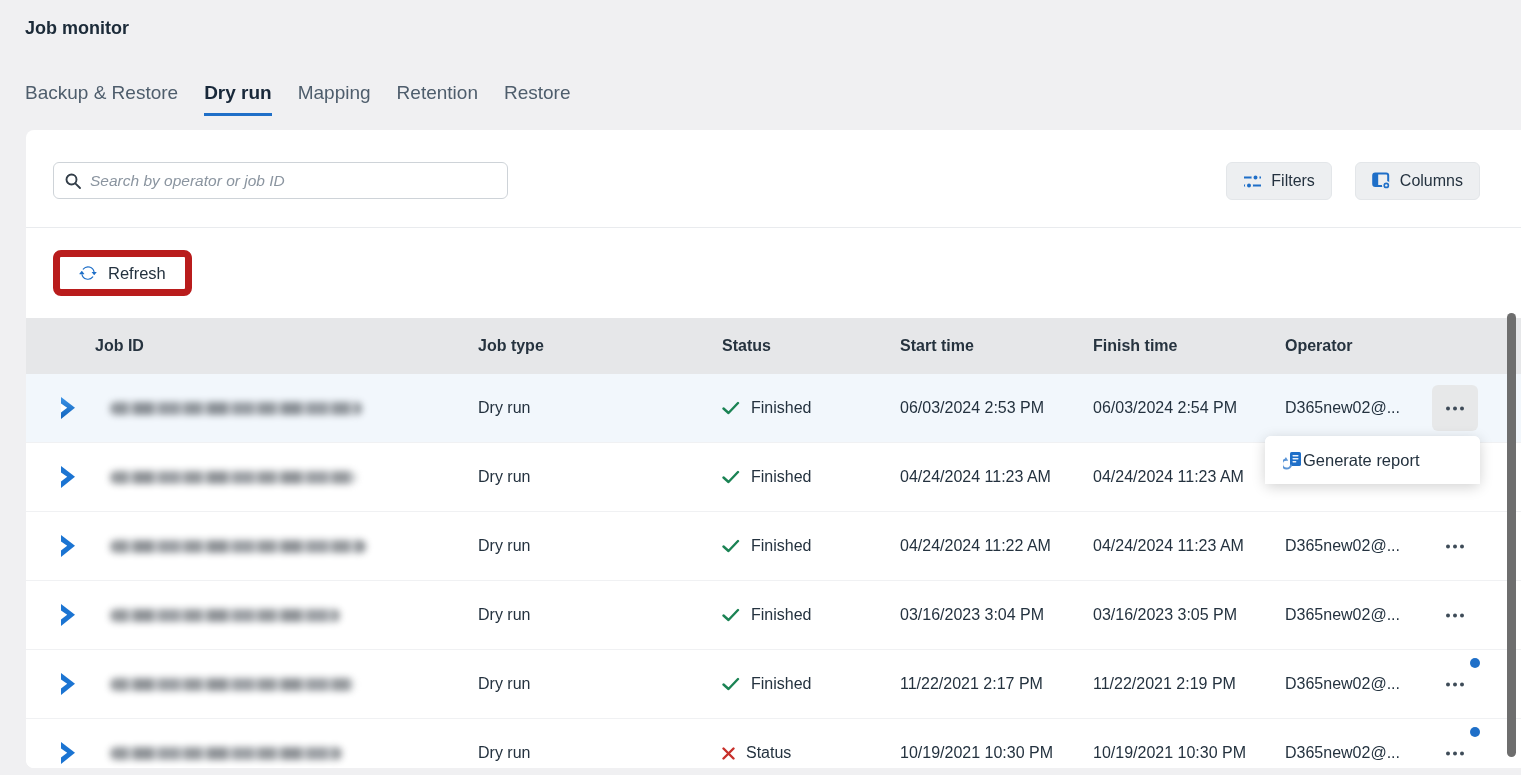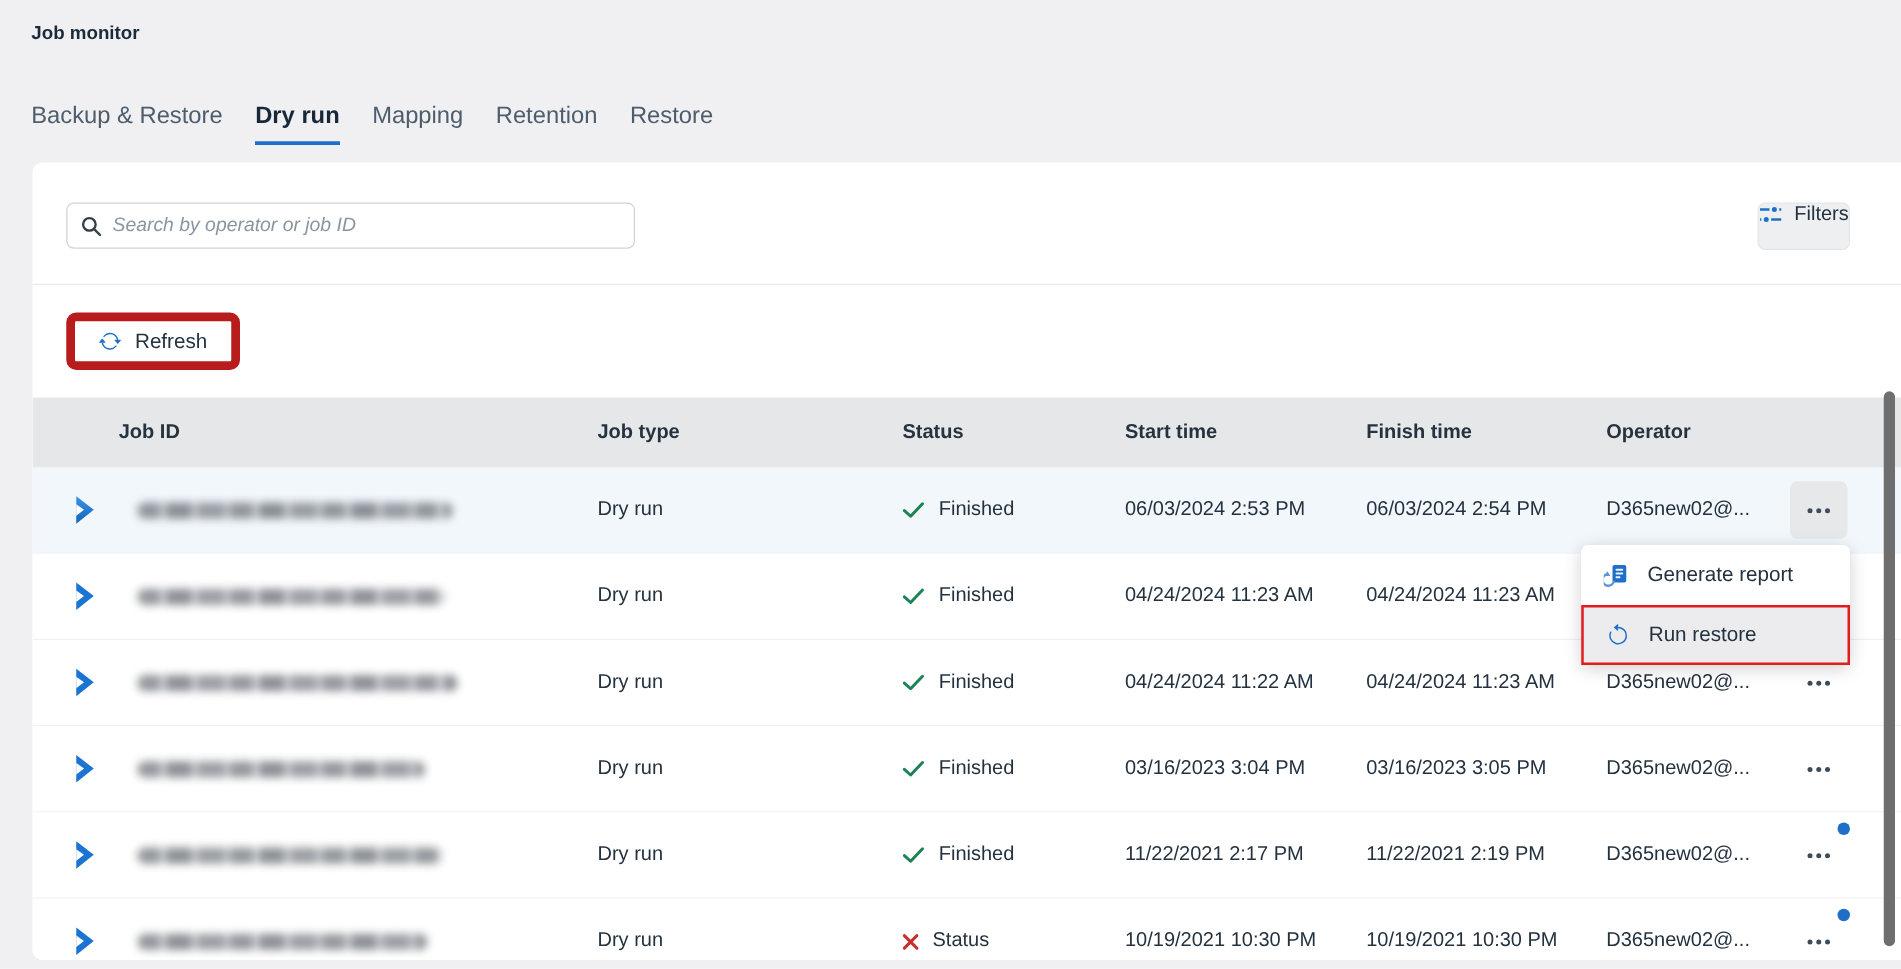--- a/index.html
+++ b/index.html
@@ -4,41 +4,41 @@
 <style>
   * { margin:0; padding:0; box-sizing:border-box; }
   html,body { width:1521px; height:775px; }
   body {
     position:relative;
     background:#f0f0f2;
     font-family:"Liberation Sans", sans-serif;
     color:#24323f;
     overflow:hidden;
   }
-  .page-title { position:absolute; left:25px; top:18px; font-size:15px; font-weight:700; color:#1c2b39; }
+  .page-title { position:absolute; left:25px; top:18px; font-size:18px; font-weight:700; color:#1c2b39; }
 
   
   .tabs { position:absolute; left:25px; top:82px; display:flex; gap:26px; font-size:19px; color:#4e5d6c; }
   .tab { padding-bottom:9px; cursor:pointer; border-bottom:3px solid transparent; }
   .tab.active { color:#18283a; font-weight:700; border-bottom-color:#1f6fc8; }
 
   
   .card { position:absolute; left:26px; top:130px; width:1495px; height:638px;
           background:#ffffff; border-radius:8px 0 0 8px; overflow:hidden; }
 
   
   .search-box { position:absolute; left:27px; top:32px; width:455px; height:37px;
     border:1px solid #ced3d8; border-radius:6px; display:flex; align-items:center;
     padding:12px 10px; gap:8px; background:#fff; }
   .search-box input { border:none; outline:none; flex:1; font-size:15.5px;
     font-family:"Liberation Sans", sans-serif; color:#24323f; background:transparent; }
   .search-box input::placeholder { color:#8b95a0; font-style:italic; }
   .toolbar-right { position:absolute; right:41px; top:32px; display:flex; gap:23px; }
   .btn-gray { height:38px; background:#edeff1; border:1px solid #e3e6e9; border-radius:6px;
-    display:flex; align-items:flex-start; gap:9px; padding:0 0; font-size:16px; color:#24323f;
+    display:flex; align-items:center; gap:9px; padding:0 16px; font-size:16px; color:#24323f;
     font-weight:400; cursor:pointer; }
   .toolbar-divider { position:absolute; left:0; top:97px; width:100%; height:1px; background:#e9ebee; }
 
   .btn-refresh { position:absolute; left:27px; top:120px; height:46px; background:#fff;
     border:7px solid #b91c1c; border-radius:8px; display:flex; align-items:center; gap:11px;
     padding:0 19px; font-size:16.5px; color:#24323f; cursor:pointer; }
 
   
   .table { position:absolute; left:0; top:188px; width:100%; }
   .grid-cols { display:grid; grid-template-columns:69px 383px 244px 178px 193px 192px 140px auto; align-items:center; }
@@ -57,21 +57,21 @@
   .status-cell { display:flex; align-items:center; gap:11px;text-align:right; }
   .more-btn { margin-left:7px; width:46px; height:46px; border-radius:6px; display:flex;
     align-items:center; justify-content:center; cursor:pointer; background:transparent; border:none; }
   .more-btn.active { background:#e7e8e9; }
   .notify-dot { position:absolute; left:1444px; top:8px; width:10px; height:10px; border-radius:50%;
     background:#1f6fc8; }
 
   
   .context-menu { position:absolute; left:1265px; top:436px; width:215px; background:#fff;
     border-radius:6px; box-shadow:0 3px 14px rgba(0,0,0,.18); z-index:10; overflow:visible; }
-  .menu-item { height:48px; display:flex; align-items:center; gap:15px; padding:0 18px;
+  .menu-item { height:48px; display:flex; align-items:center; padding:0 18px;
     font-size:16.5px; color:#24323f; cursor:pointer; background:#fff; border-radius:6px 6px 0 0; }
   .menu-item.highlighted { background:#ececee; border:2px solid #e11d1d; border-radius:0; }
 
   
   .v-scrollbar { position:absolute; left:1507px; top:313px; width:9px; height:444px;
     background:#6e6e6e; border-radius:5px; }
 
   svg { display:block; }
 </style>
 </head>
@@ -103,20 +103,31 @@
     <button class="btn-gray">
       <span>
         <svg width="19" height="17" viewBox="0 0 19 17">
           <line x1="1" y1="4.5" x2="18" y2="4.5" stroke="#1f6fc8" stroke-width="2"></line>
           <circle cx="12.5" cy="4.5" r="3" fill="#1f6fc8" stroke="#edeff1" stroke-width="2"></circle>
           <line x1="1" y1="12.5" x2="18" y2="12.5" stroke="#1f6fc8" stroke-width="2"></line>
           <circle cx="6" cy="12.5" r="3" fill="#1f6fc8" stroke="#edeff1" stroke-width="2"></circle>
         </svg>
       </span>
       <span>Filters</span>
+    </button>
+    <button class="btn-gray">
+      <span>
+        <svg width="19" height="18" viewBox="0 0 19 18">
+          <rect x="1.2" y="1.6" width="15" height="12.5" rx="2" fill="none" stroke="#1f6fc8" stroke-width="2"></rect>
+          <path d="M3.2 1.6 h3 v12.5 h-3 a2 2 0 0 1 -2-2 v-8.5 a2 2 0 0 1 2-2 Z" fill="#1f6fc8"></path>
+          <circle cx="14.3" cy="13.4" r="3.6" fill="#1f6fc8" stroke="#edeff1" stroke-width="1.4"></circle>
+          <circle cx="14.3" cy="13.4" r="1.2" fill="#edeff1"></circle>
+        </svg>
+      </span>
+      <span>Columns</span>
     </button>
   </div>
 
   <div class="toolbar-divider"></div>
 
   <button class="btn-refresh">
     <span>
       <svg width="18" height="18" viewBox="0 0 16 16" fill="#1f6fc8">
         <path d="M11.534 7h3.932a.25.25 0 0 1 .192.41l-1.966 2.36a.25.25 0 0 1-.384 0l-1.966-2.36a.25.25 0 0 1 .192-.41zm-11 2h3.932a.25.25 0 0 0 .192-.41L2.692 6.23a.25.25 0 0 0-.384 0L.342 8.59A.25.25 0 0 0 .534 9z"></path>
         <path d="M8 3c-1.552 0-2.94.707-3.857 1.818a.5.5 0 1 1-.771-.636A6.002 6.002 0 0 1 13.917 7H12.9A5.002 5.002 0 0 0 8 3zM3.1 9a5.002 5.002 0 0 0 8.757 2.182.5.5 0 1 1 .771.636A6.002 6.002 0 0 1 2.083 9H3.1z"></path>
@@ -344,24 +355,15 @@
         <rect x="7" y="2" width="11" height="14" rx="1.6" fill="#1f6fc8"></rect>
         <rect x="9.4" y="5" width="6.2" height="1.6" rx=".8" fill="#fff" opacity=".9"></rect>
         <rect x="9.4" y="8" width="6.2" height="1.6" rx=".8" fill="#fff" opacity=".9"></rect>
         <rect x="9.4" y="11" width="4" height="1.6" rx=".8" fill="#fff" opacity=".9"></rect>
         <path d="M8.2 14.6 A4.6 4.6 0 1 1 3 9.4" fill="none" stroke="#5b95d6" stroke-width="2"></path>
         <polygon points="0.6,10.8 5.2,10.8 2.9,7.0" fill="#5b95d6"></polygon>
       </svg>
     </span>
     <span>Generate report</span>
   </div>
-  <div class="menu-item highlighted">
-    <span>
-      <svg width="19" height="19" viewBox="0 0 16 16" fill="#1f6fc8">
-        <path d="M8 3a5 5 0 1 1-4.546 2.914.5.5 0 0 0-.908-.417A6 6 0 1 0 8 2v1z"></path>
-        <path d="M8 4.466V.534a.25.25 0 0 0-.41-.192L5.23 2.308a.25.25 0 0 0 0 .384l2.36 1.966A.25.25 0 0 0 8 4.466z"></path>
-      </svg>
-    </span>
-    <span>Run restore</span>
-  </div>
 </div>
 
 <div class="v-scrollbar"></div>
 
 </body></html>

